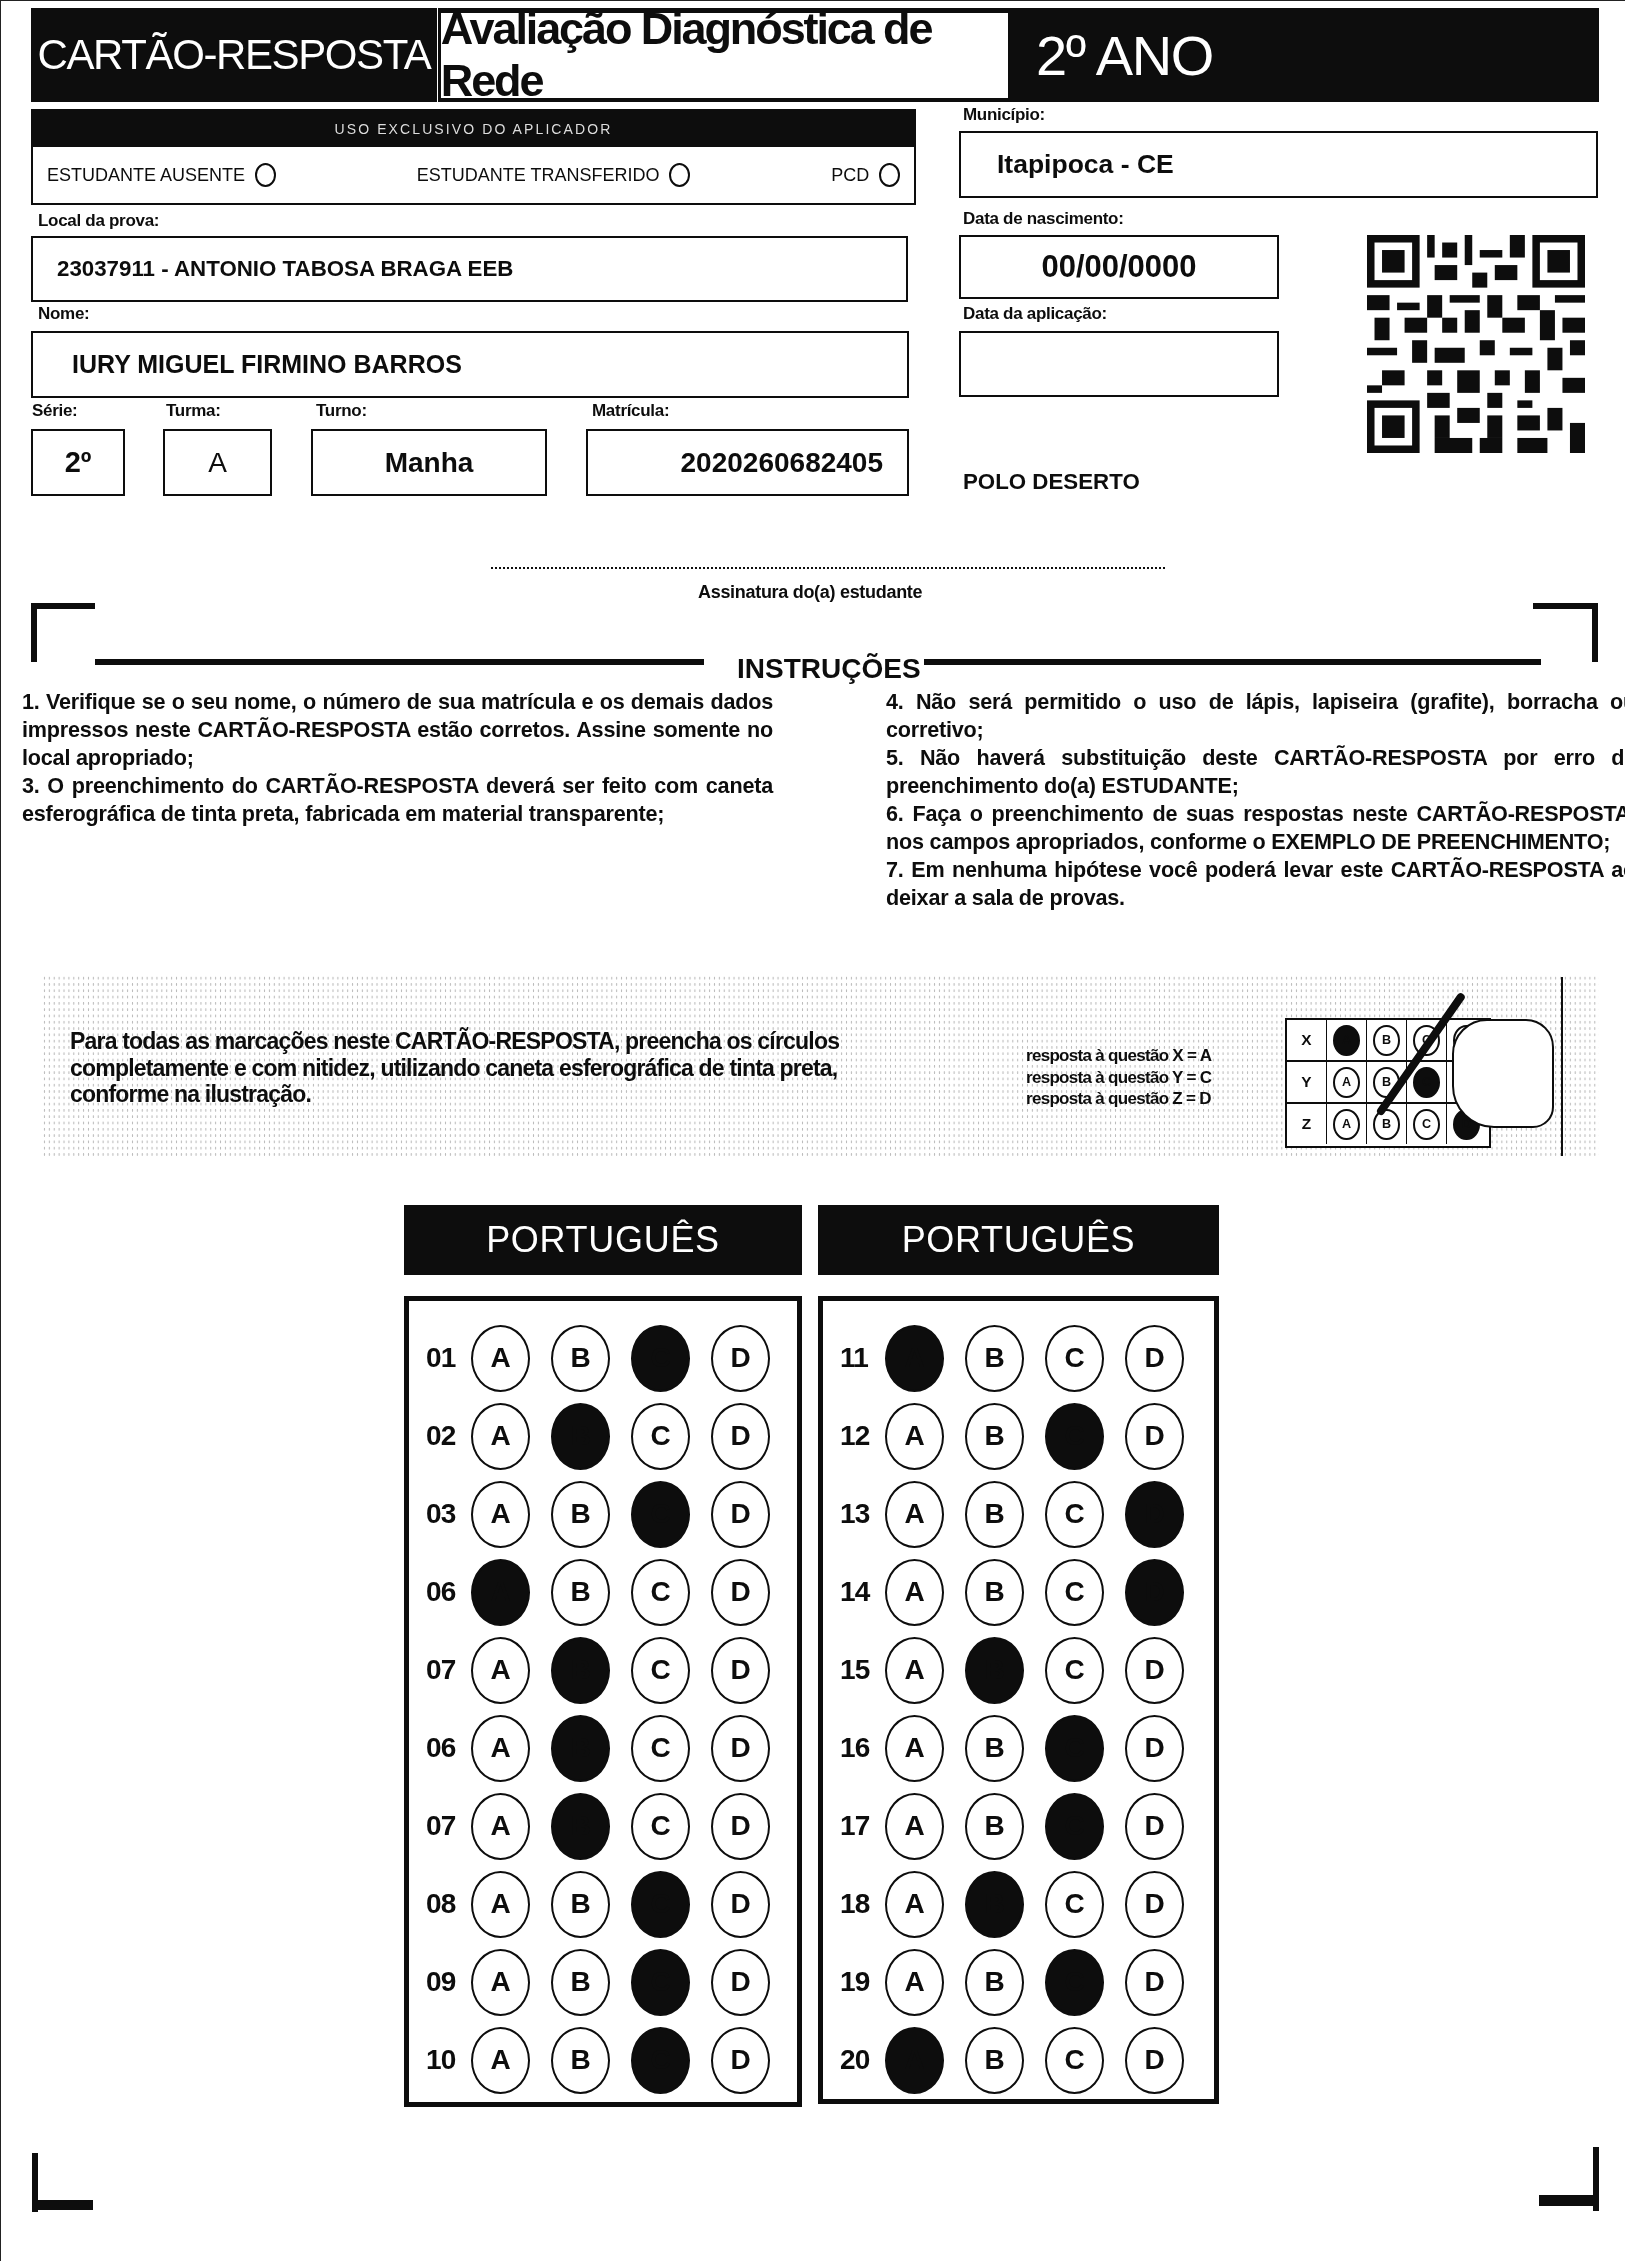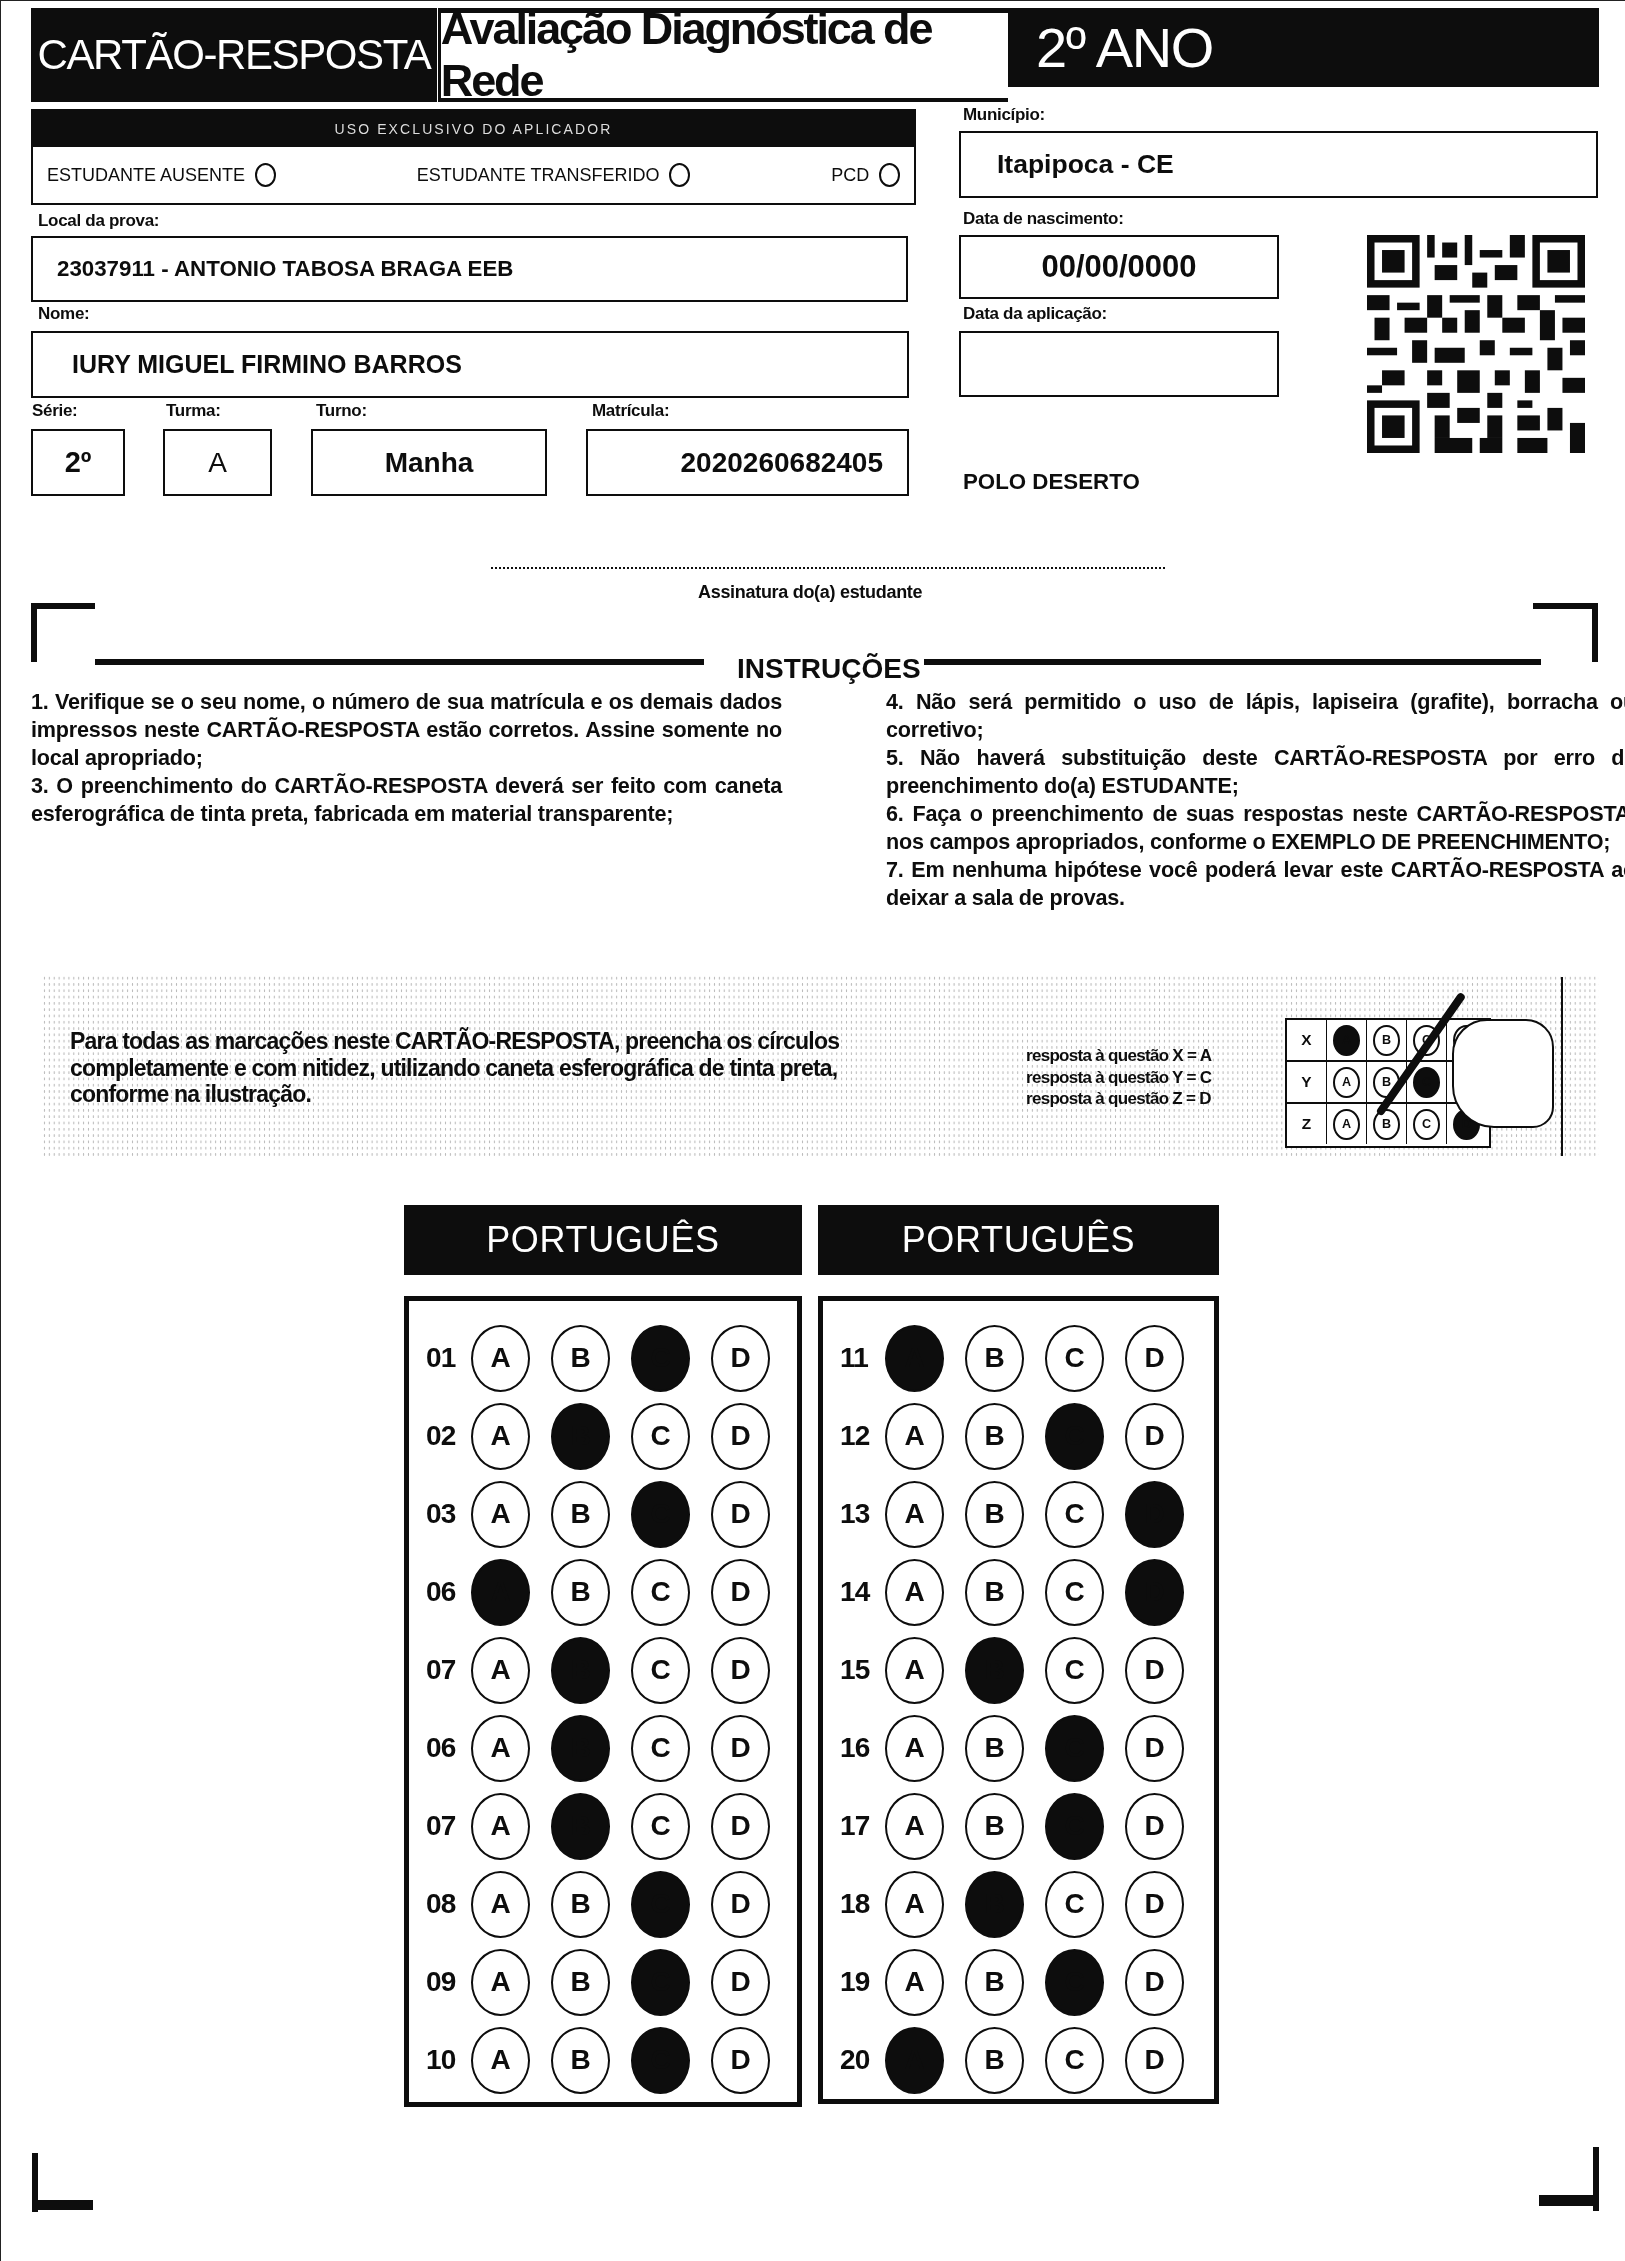--- a/index.html
+++ b/index.html
@@ -9,21 +9,21 @@
   .page-border { position:absolute; left:0; top:0; width:1624px; height:2260px; border:0.7px solid #222; }
 
   
   .hdr-left { left:31px; top:8.4px; width:406px; height:94px; background:#0d0d0d; color:#fff;
               display:flex; align-items:center; justify-content:center; font-size:42px; letter-spacing:-1.4px;
               font-family:"Liberation Sans", sans-serif; transform-origin:left; }
   .hdr-mid { left:438px; top:8.4px; width:570px; height:94px; background:#0d0d0d; }
   .hdr-mid-inner { position:absolute; left:2.8px; top:4.2px; right:0; bottom:4.2px; background:#fff;
                    display:flex; align-items:center; justify-content:center;
                    font-size:45px; font-weight:bold; letter-spacing:-2.1px; }
-  .hdr-right { left:1008px; top:8.4px; width:591px; height:79px; background:#0d0d0d; color:#fff;
+  .hdr-right { left:1008px; top:8.4px; width:591px; height:94px; background:#0d0d0d; color:#fff;
                display:flex; align-items:center; padding-left:28px; box-sizing:border-box; font-size:56px; letter-spacing:-1.4px; }
 
   
   .app-box { left:31px; top:109px; width:885px; height:96px; border:2.8px solid #0d0d0d; box-sizing:border-box; }
   .app-band { position:absolute; left:0; top:0; right:0; height:36px; background:#0d0d0d; color:#ddd;
               font-size:14px; letter-spacing:2.1px; display:flex; align-items:center; justify-content:center; }
   .app-opts { position:absolute; left:14px; right:14px; top:36px; bottom:0; display:flex; align-items:center; justify-content:space-between; font-size:18px; }
   .app-opt { display:flex; align-items:center; gap:9.8px; }
   .radio { width:21px; height:24px; border:2.1px solid #0d0d0d; border-radius:50%; box-sizing:border-box; display:inline-block; }
 
@@ -208,21 +208,21 @@
 
 <div class="mark" style="left:31px;top:603px;width:5.6px;height:59px;"></div>
 <div class="mark" style="left:31px;top:603px;width:64px;height:5.6px;"></div>
 <div class="mark" style="left:1592px;top:603px;width:5.6px;height:59px;"></div>
 <div class="mark" style="left:1533px;top:603px;width:64px;height:5.6px;"></div>
 
 <div class="abs rule" style="left:95px;top:659px;width:609px;height:5.6px;"></div>
 <div class="abs instr-title" style="left:737px;top:653px;">INSTRUÇÕES</div>
 <div class="abs rule" style="left:924px;top:659px;width:617px;height:5.6px;"></div>
 
-<div class="abs instr-col" style="left:31px;top:688px;width:751px;">
+<div class="abs instr-col" style="left:22px;top:688px;width:751px;">
   <p>1. Verifique se o seu nome, o número de sua matrícula e os demais dados impressos neste CARTÃO-RESPOSTA estão corretos. Assine somente no local apropriado;</p>
   <p>3. O preenchimento do CARTÃO-RESPOSTA deverá ser feito com caneta esferográfica de tinta preta, fabricada em material transparente;</p>
 </div>
 <div class="abs instr-col" style="left:845px;top:688px;width:750px;margin-left:41px;">
   <p>4. Não será permitido o uso de lápis, lapiseira (grafite), borracha ou corretivo;</p>
   <p>5. Não haverá substituição deste CARTÃO-RESPOSTA por erro de preenchimento do(a) ESTUDANTE;</p>
   <p>6. Faça o preenchimento de suas respostas neste CARTÃO-RESPOSTA, nos campos apropriados, conforme o EXEMPLO DE PREENCHIMENTO;</p>
   <p>7. Em nenhuma hipótese você poderá levar este CARTÃO-RESPOSTA ao deixar a sala de provas.</p>
 </div>
 

